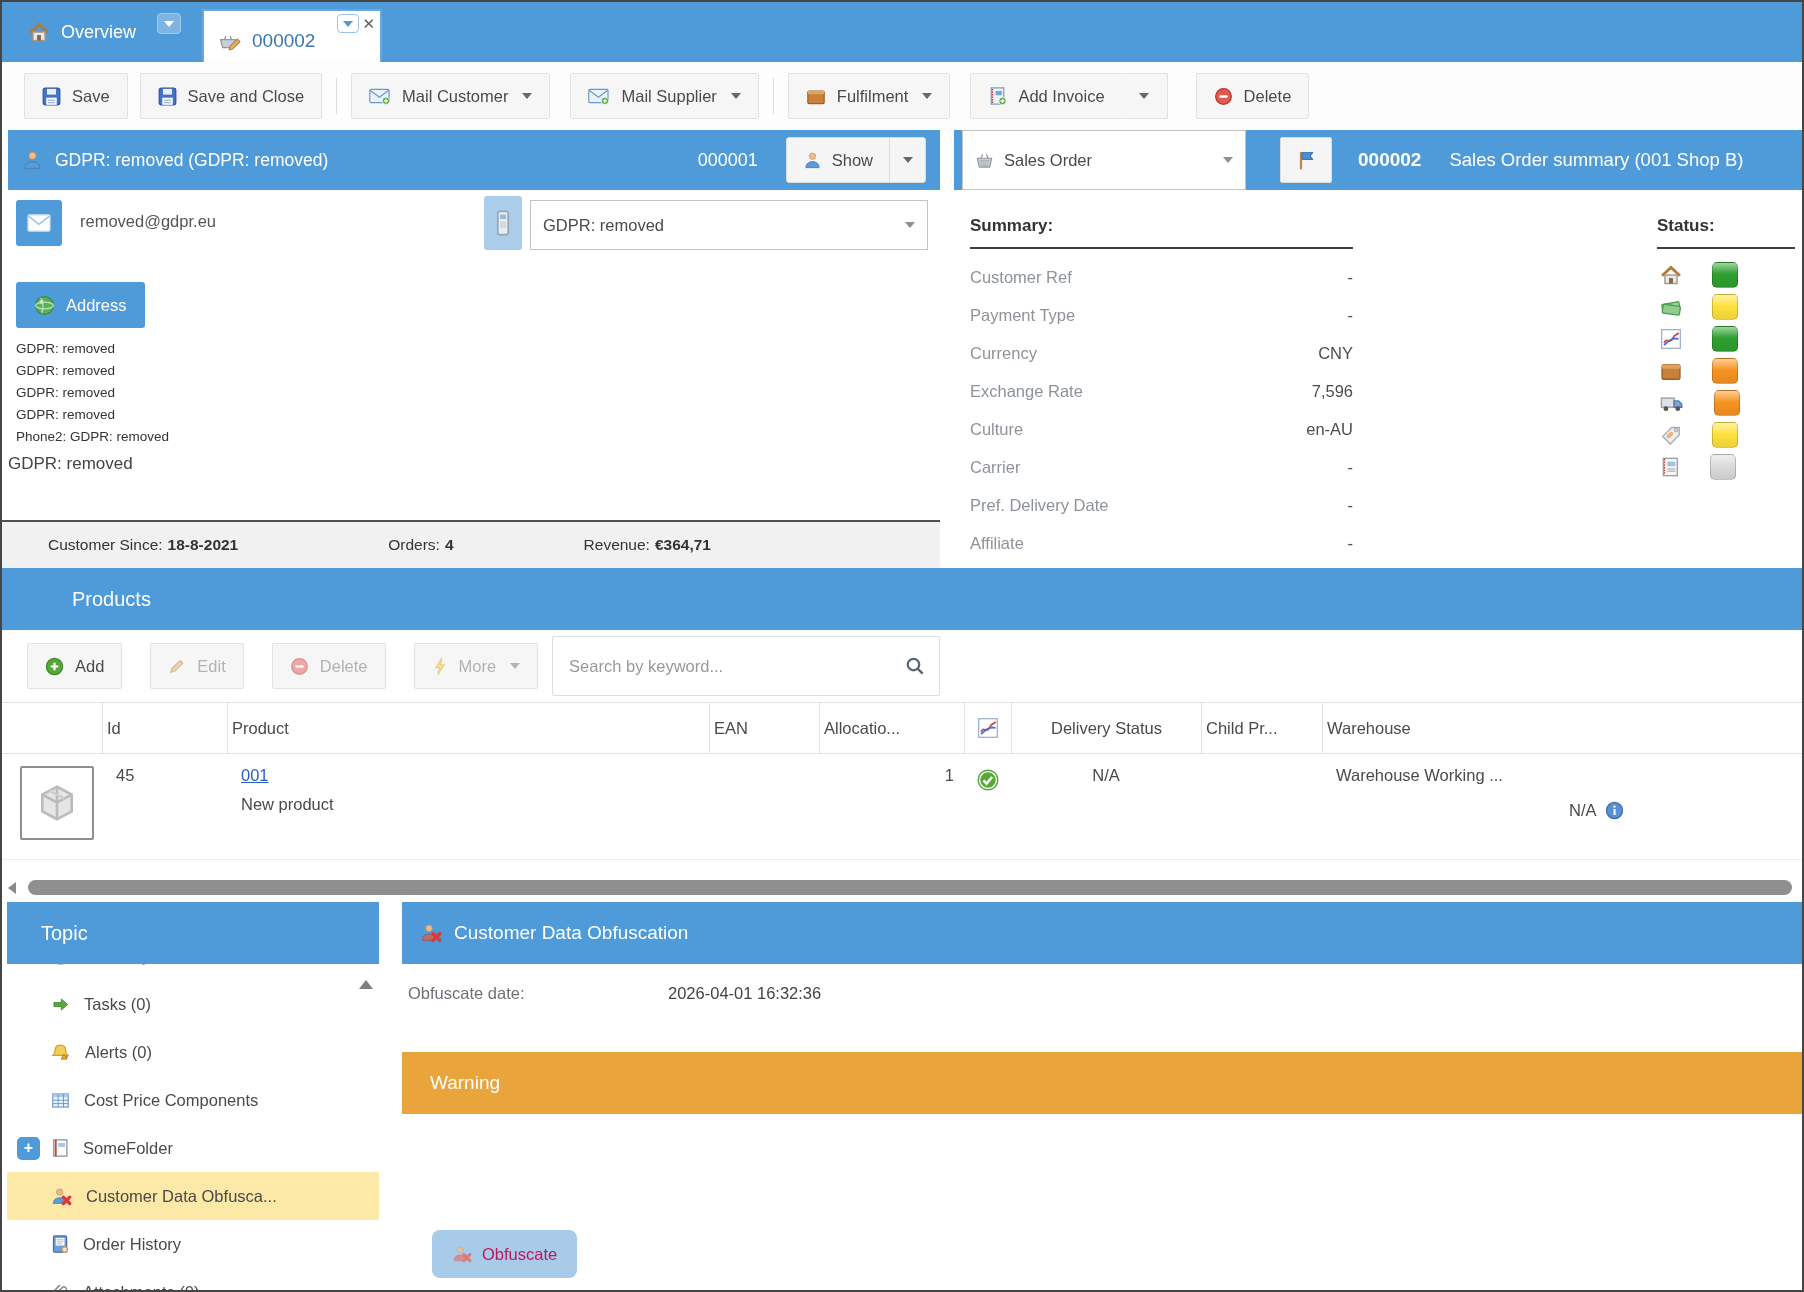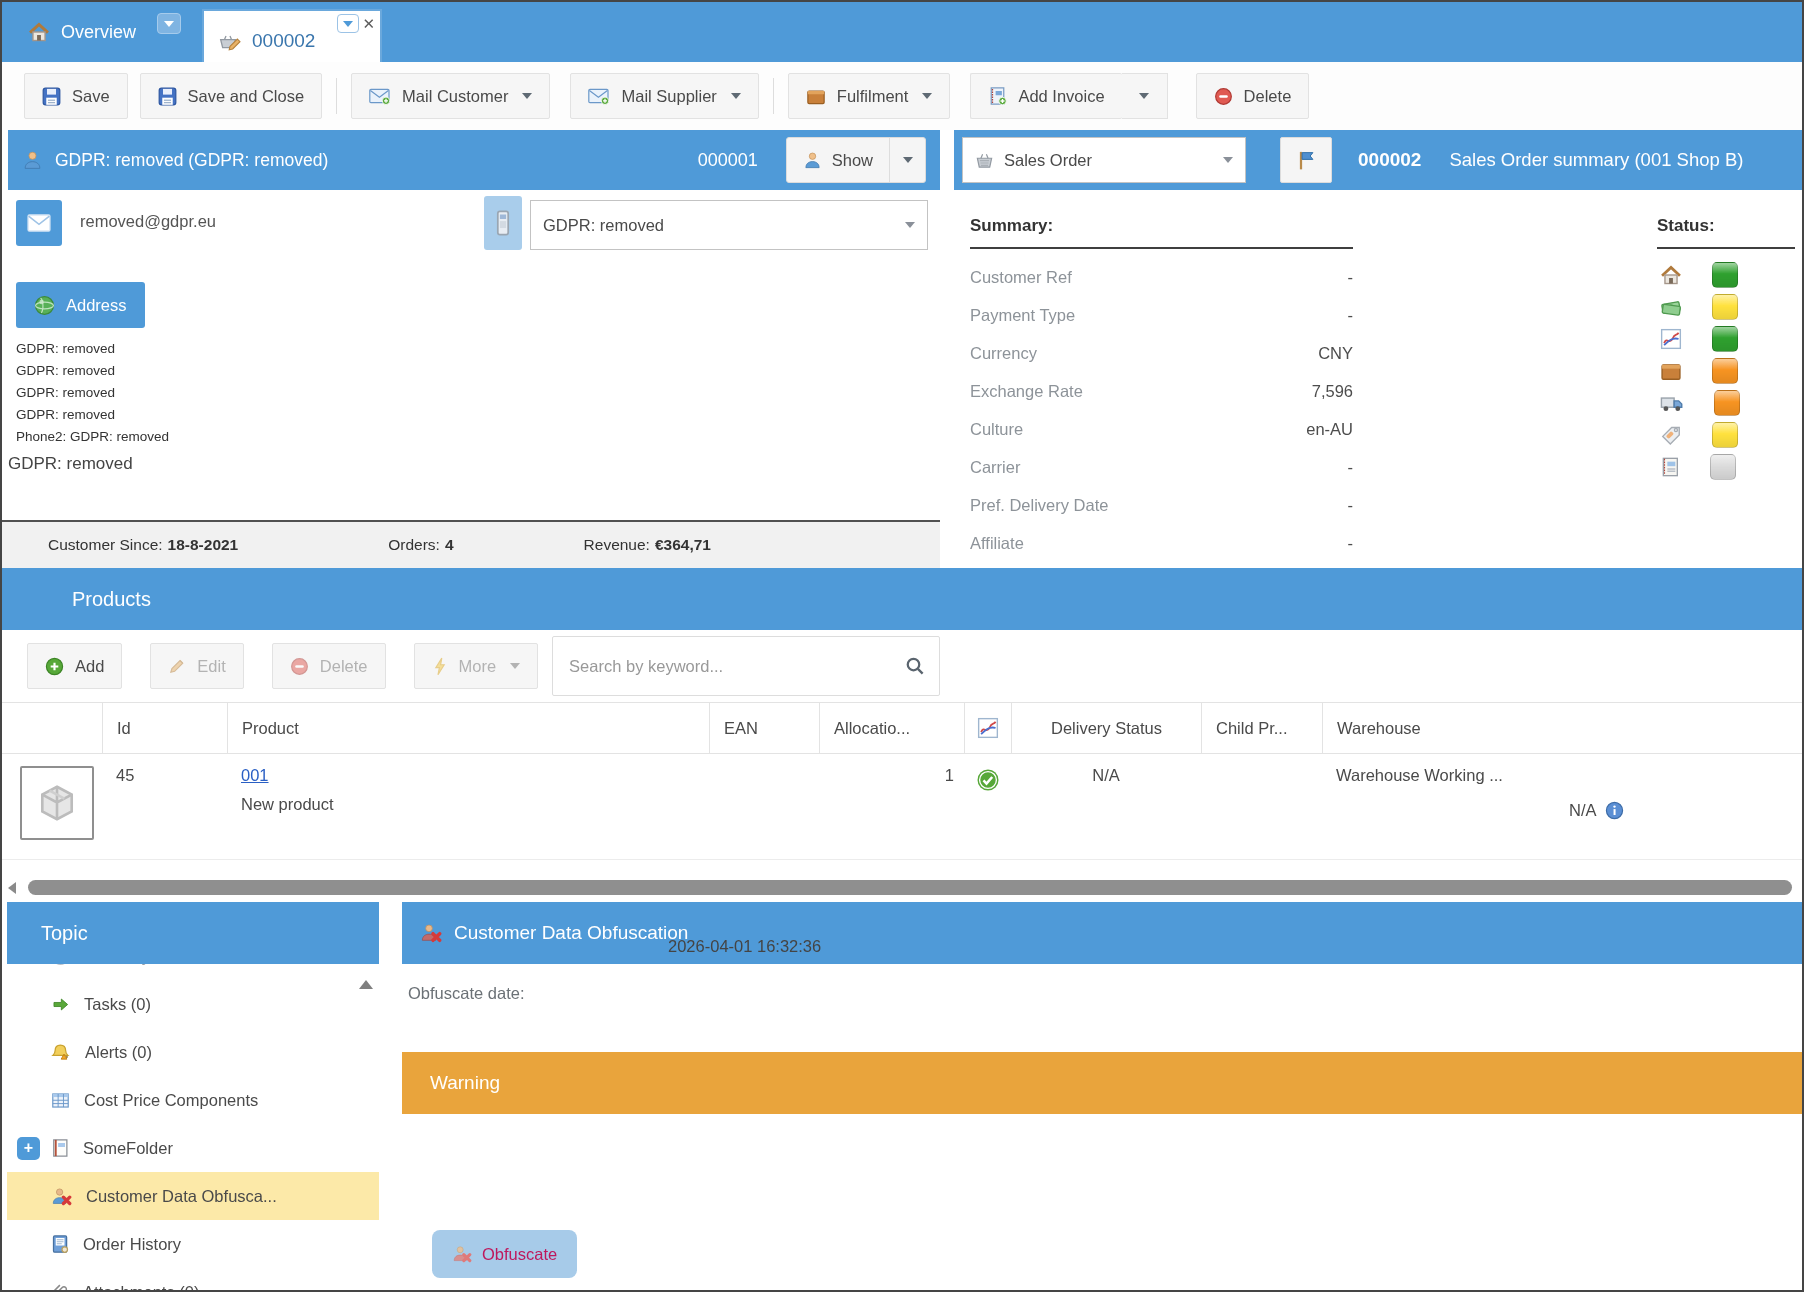--- a/index.html
+++ b/index.html
@@ -39,21 +39,21 @@
   .dis .ico{opacity:.5;}
 
   
   .cust-bar{left:6px;top:128px;width:932px;height:60px;background:var(--accent-blue);padding:0 14px;gap:12px;color:#fff;}
   .cust-bar .title{font-size:17.5px;flex:1;}
   .cust-bar .num{font-size:18px;font-weight:300;margin-right:16px;}
   .show-btn{background:#f5f5f5;border:1px solid #dcdcdc;height:46px;display:flex;align-items:center;border-radius:3px;color:#4a4a4a;font-size:16.5px;cursor:pointer;}
   .show-btn .lab{display:flex;align-items:center;gap:10px;padding:0 16px;}
   .show-btn .cseg{border-left:1px solid #ddd;height:100%;width:36px;display:flex;align-items:center;justify-content:center;}
   .order-bar{left:952px;top:128px;width:848px;height:60px;background:var(--accent-blue);padding:0 8px;gap:0;color:#fff;}
-  .sel{background:#fff;border:1px solid #c3c3c3;height:46px;display:flex;align-items:center;padding:0 12px;color:#4a4a4a;font-size:16.5px;cursor:pointer;}
+  .sel{background:#fff;border:1px solid #c3c3c3;height:60px;display:flex;align-items:center;padding:0 12px;color:#4a4a4a;font-size:16.5px;cursor:pointer;}
   .type-sel{width:284px;gap:10px;}
   .sel .spring{flex:1;}
   .flag-btn{margin-left:34px;width:52px;height:46px;background:#f5f5f5;border:1px solid #dcdcdc;display:flex;align-items:center;justify-content:center;border-radius:2px;cursor:pointer;}
   .order-num{font-size:19px;font-weight:bold;margin-left:26px;}
   .order-sum{font-size:18.5px;margin-left:28px;}
 
   
   .sqbtn{width:46px;height:46px;background:var(--accent-blue);border-radius:3px;display:flex;align-items:center;justify-content:center;cursor:pointer;}
   .email-text{font-size:16.5px;color:#555;}
   .phone-btn{width:38px;height:54px;background:#a9cdeb;border-radius:3px;display:flex;align-items:center;justify-content:center;cursor:pointer;}
@@ -74,21 +74,21 @@
   .st-row{position:absolute;display:flex;align-items:center;gap:30px;}
   .st-sq{width:26px;height:26px;border-radius:5px;border:1px solid rgba(0,0,0,.18);background-image:linear-gradient(rgba(255,255,255,.55),rgba(255,255,255,0) 45%,rgba(0,0,0,.08));}
 
   
   .prod-bar{left:0;top:566px;width:100%;height:62px;background:var(--accent-blue);color:#fff;font-size:20px;display:flex;align-items:center;padding-left:70px;}
   .prod-toolbar{left:0;top:628px;width:100%;height:72px;background:#fff;display:flex;align-items:center;padding-left:25px;}
   .search-box{margin-left:14px;width:388px;height:60px;border:1px solid #ddd;display:flex;align-items:center;padding:0 14px;border-radius:2px;}
   .search-box input{border:none;outline:none;flex:1;font-size:16.5px;color:#555;font-family:inherit;background:transparent;}
   .search-box input::placeholder{color:#999;}
   .ptable-head{left:0;top:700px;width:100%;display:grid;grid-template-columns:100px 125px 482px 110px 145px 47px 190px 121px 233px 1fr;border-top:1px solid #e3e3e3;border-bottom:1px solid #e3e3e3;height:52px;font-size:16.5px;color:#4a4a4a;}
-  .ptable-head>div{display:flex;align-items:center;padding-left:14px;border-left:1px solid #e3e3e3;white-space:nowrap;overflow:hidden;}
+  .ptable-head>div{display:flex;align-items:center;padding-left:4px;border-left:1px solid #e3e3e3;white-space:nowrap;overflow:hidden;}
   .ptable-head>div:first-child{border-left:none;}
   .ptable-head .cicon{justify-content:center;padding-left:0;}
   .ptable-row{left:0;top:752px;width:100%;display:grid;grid-template-columns:100px 125px 482px 110px 145px 47px 190px 121px 233px 1fr;height:106px;border-bottom:1px solid #ececec;font-size:16.5px;color:#4a4a4a;}
   .ptable-row>div{padding:12px 0 0 14px;}
   .thumb{width:74px;height:74px;border:2px solid #8f8f8f;border-radius:2px;margin:12px 0 0 18px;display:flex;align-items:center;justify-content:center;background:#fff;}
   .plink{color:#2a5fc4;text-decoration:underline;cursor:pointer;}
   .pname{margin-top:10px;color:#4a4a4a;}
   .cell-r{text-align:right;padding-right:10px !important;}
   .cell-c{padding-left:0 !important;display:flex;justify-content:center;align-items:flex-start;}
   .purch{display:flex;align-items:center;gap:8px;padding-top:8px !important;}
@@ -101,21 +101,21 @@
   .topic-panel{left:5px;top:900px;width:372px;height:392px;background:#fff;}
   .panel-head{height:62px;background:var(--accent-blue);color:#fff;font-size:20px;display:flex;align-items:center;padding-left:36px;gap:12px;}
   .titem{height:48px;display:flex;align-items:center;gap:14px;padding-left:44px;font-size:16.5px;color:#4a4a4a;cursor:pointer;position:relative;}
   .titem.sel-y{background:var(--selected-yellow);}
   .titem .plus{position:absolute;left:10px;width:23px;height:23px;background:#4f9ad8;border-radius:5px;color:#fff;font-size:16px;font-weight:bold;display:flex;align-items:center;justify-content:center;cursor:pointer;}
   .clipwrap{height:16px;overflow:hidden;position:relative;}
   .clipwrap .titem{position:absolute;top:-32px;left:0;right:0;color:#9aa0a6;}
   .tscroll{position:absolute;right:6px;top:78px;}
   .detail-panel{left:400px;top:900px;width:1400px;height:392px;background:#fff;}
   .ob-label{left:406px;top:982px;font-size:16.5px;color:#6b7176;}
-  .ob-value{left:666px;top:935px;font-size:16.5px;color:#444;}
+  .ob-value{left:666px;top:982px;font-size:16.5px;color:#444;}
   .warn-head{left:400px;top:1050px;width:1400px;height:62px;background:var(--warning-orange);color:#fff;font-size:19px;display:flex;align-items:center;padding-left:28px;}
   .warn-body{left:400px;top:1112px;width:1400px;height:86px;background:var(--warning-bg);font-size:16.5px;color:#333;padding:10px 0 0 6px;}
   .obf-btn{left:430px;top:1228px;height:48px;background:#a7cbe9;border-radius:8px;display:inline-flex;align-items:center;gap:10px;padding:0 20px;color:#be185d;font-size:16.5px;cursor:pointer;}
   .ico{flex:none;}
 </style>
 </head>
 <body>
 
 <div class="page">
 

